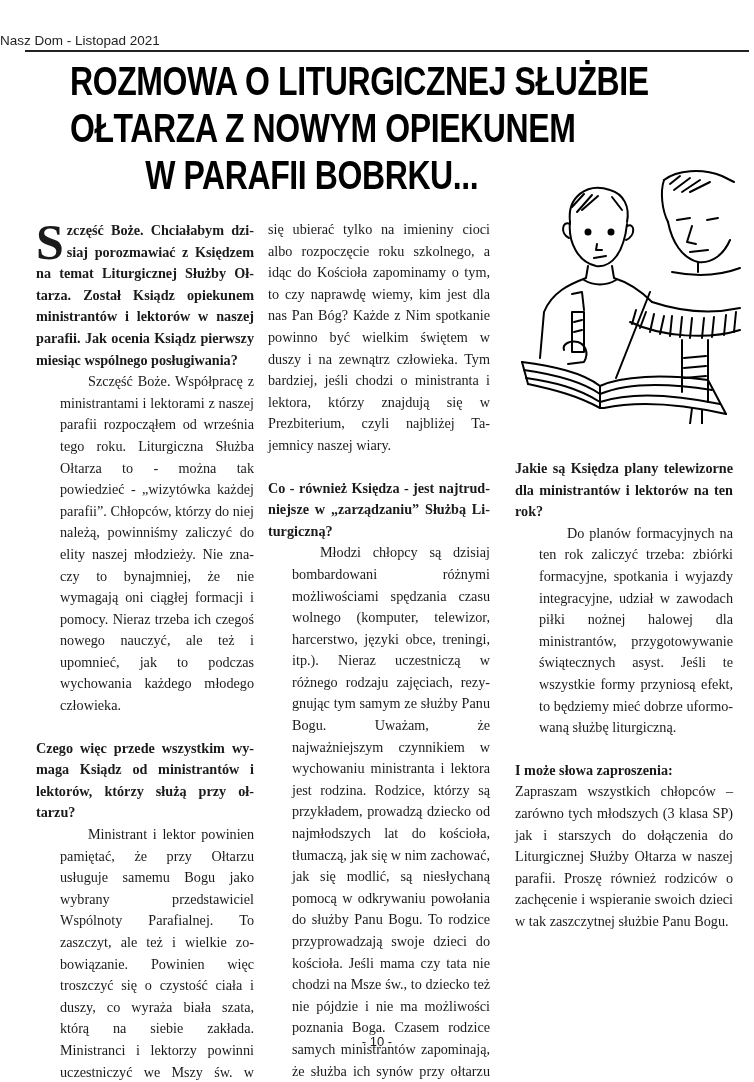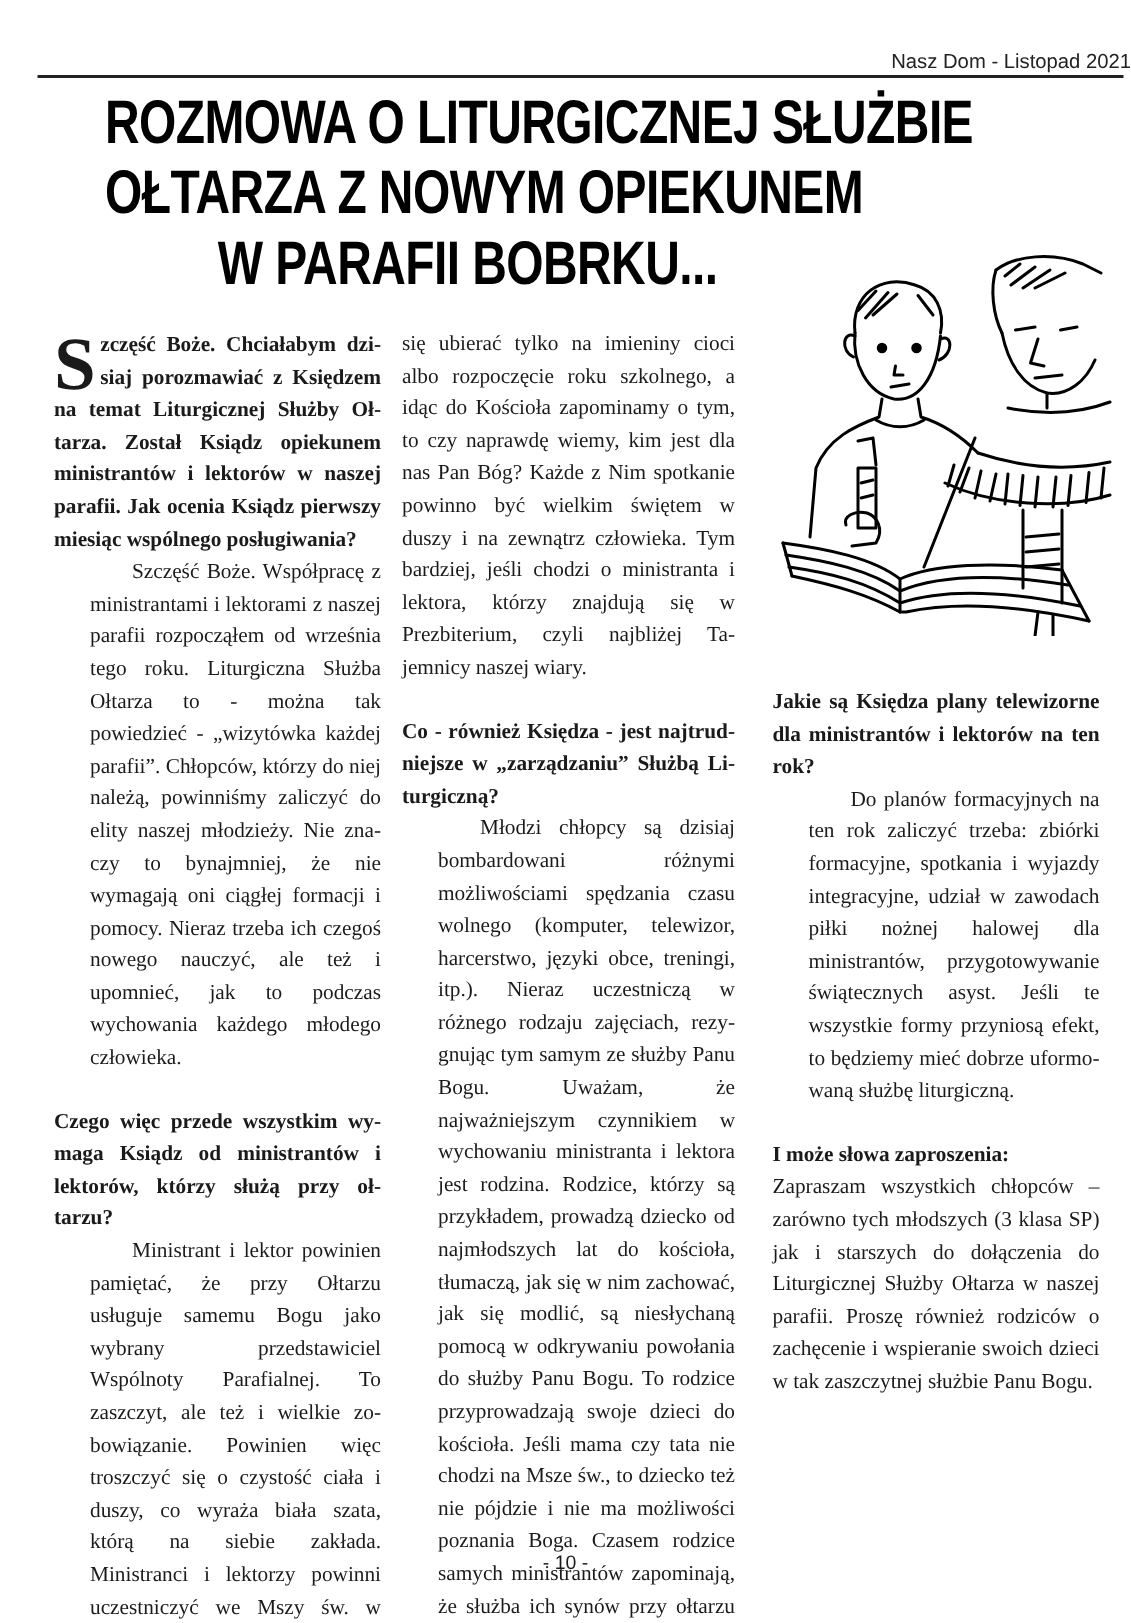--- a/index.html
+++ b/index.html
@@ -1,17 +1,17 @@
 <!DOCTYPE html>
 <html><head>
 <meta charset="utf-8">
 <style>
   html, body { margin: 0; padding: 0; background: #ffffff; }
   body { width: 754px; height: 1082px; position: relative; overflow: hidden; color: #1a1a1a; font-family: "Liberation Serif", "DejaVu Serif", serif; }
-  .header { position: absolute; top: 33px; left: 0; width: 754px; text-align: right; font-family: "Liberation Sans", sans-serif; font-size: 13.5px; color: #222; }
+  .header { position: absolute; top: 33px; left: 0; width: 754px; text-align: left; font-family: "Liberation Sans", sans-serif; font-size: 13.5px; color: #222; }
   .header-rule { position: absolute; top: 50px; left: 25px; width: 724px; height: 2px; background: #222; }
   .title { position: absolute; top: 58px; left: 0; width: 620px; text-align: center; font-family: "Liberation Sans", sans-serif; font-weight: bold; font-size: 41px; line-height: 47px; letter-spacing: -0.5px; transform: scaleX(0.78); transform-origin: 318px 0; color: #000; }
   .title div { white-space: nowrap; }
   .illustration { position: absolute; left: 512px; top: 162px; width: 232px; height: 262px; }
   .col { position: absolute; font-size: 14.2px; line-height: 21.6px; text-align: justify; hyphens: manual; }
   .col p { margin: 0; }
   .col .q { font-weight: bold; }
   .col .a { text-indent: 28px; margin-left: 24px; }
   .col .gap { height: 21px; }
   .col1 { left: 36px; top: 220px; width: 218px; }

